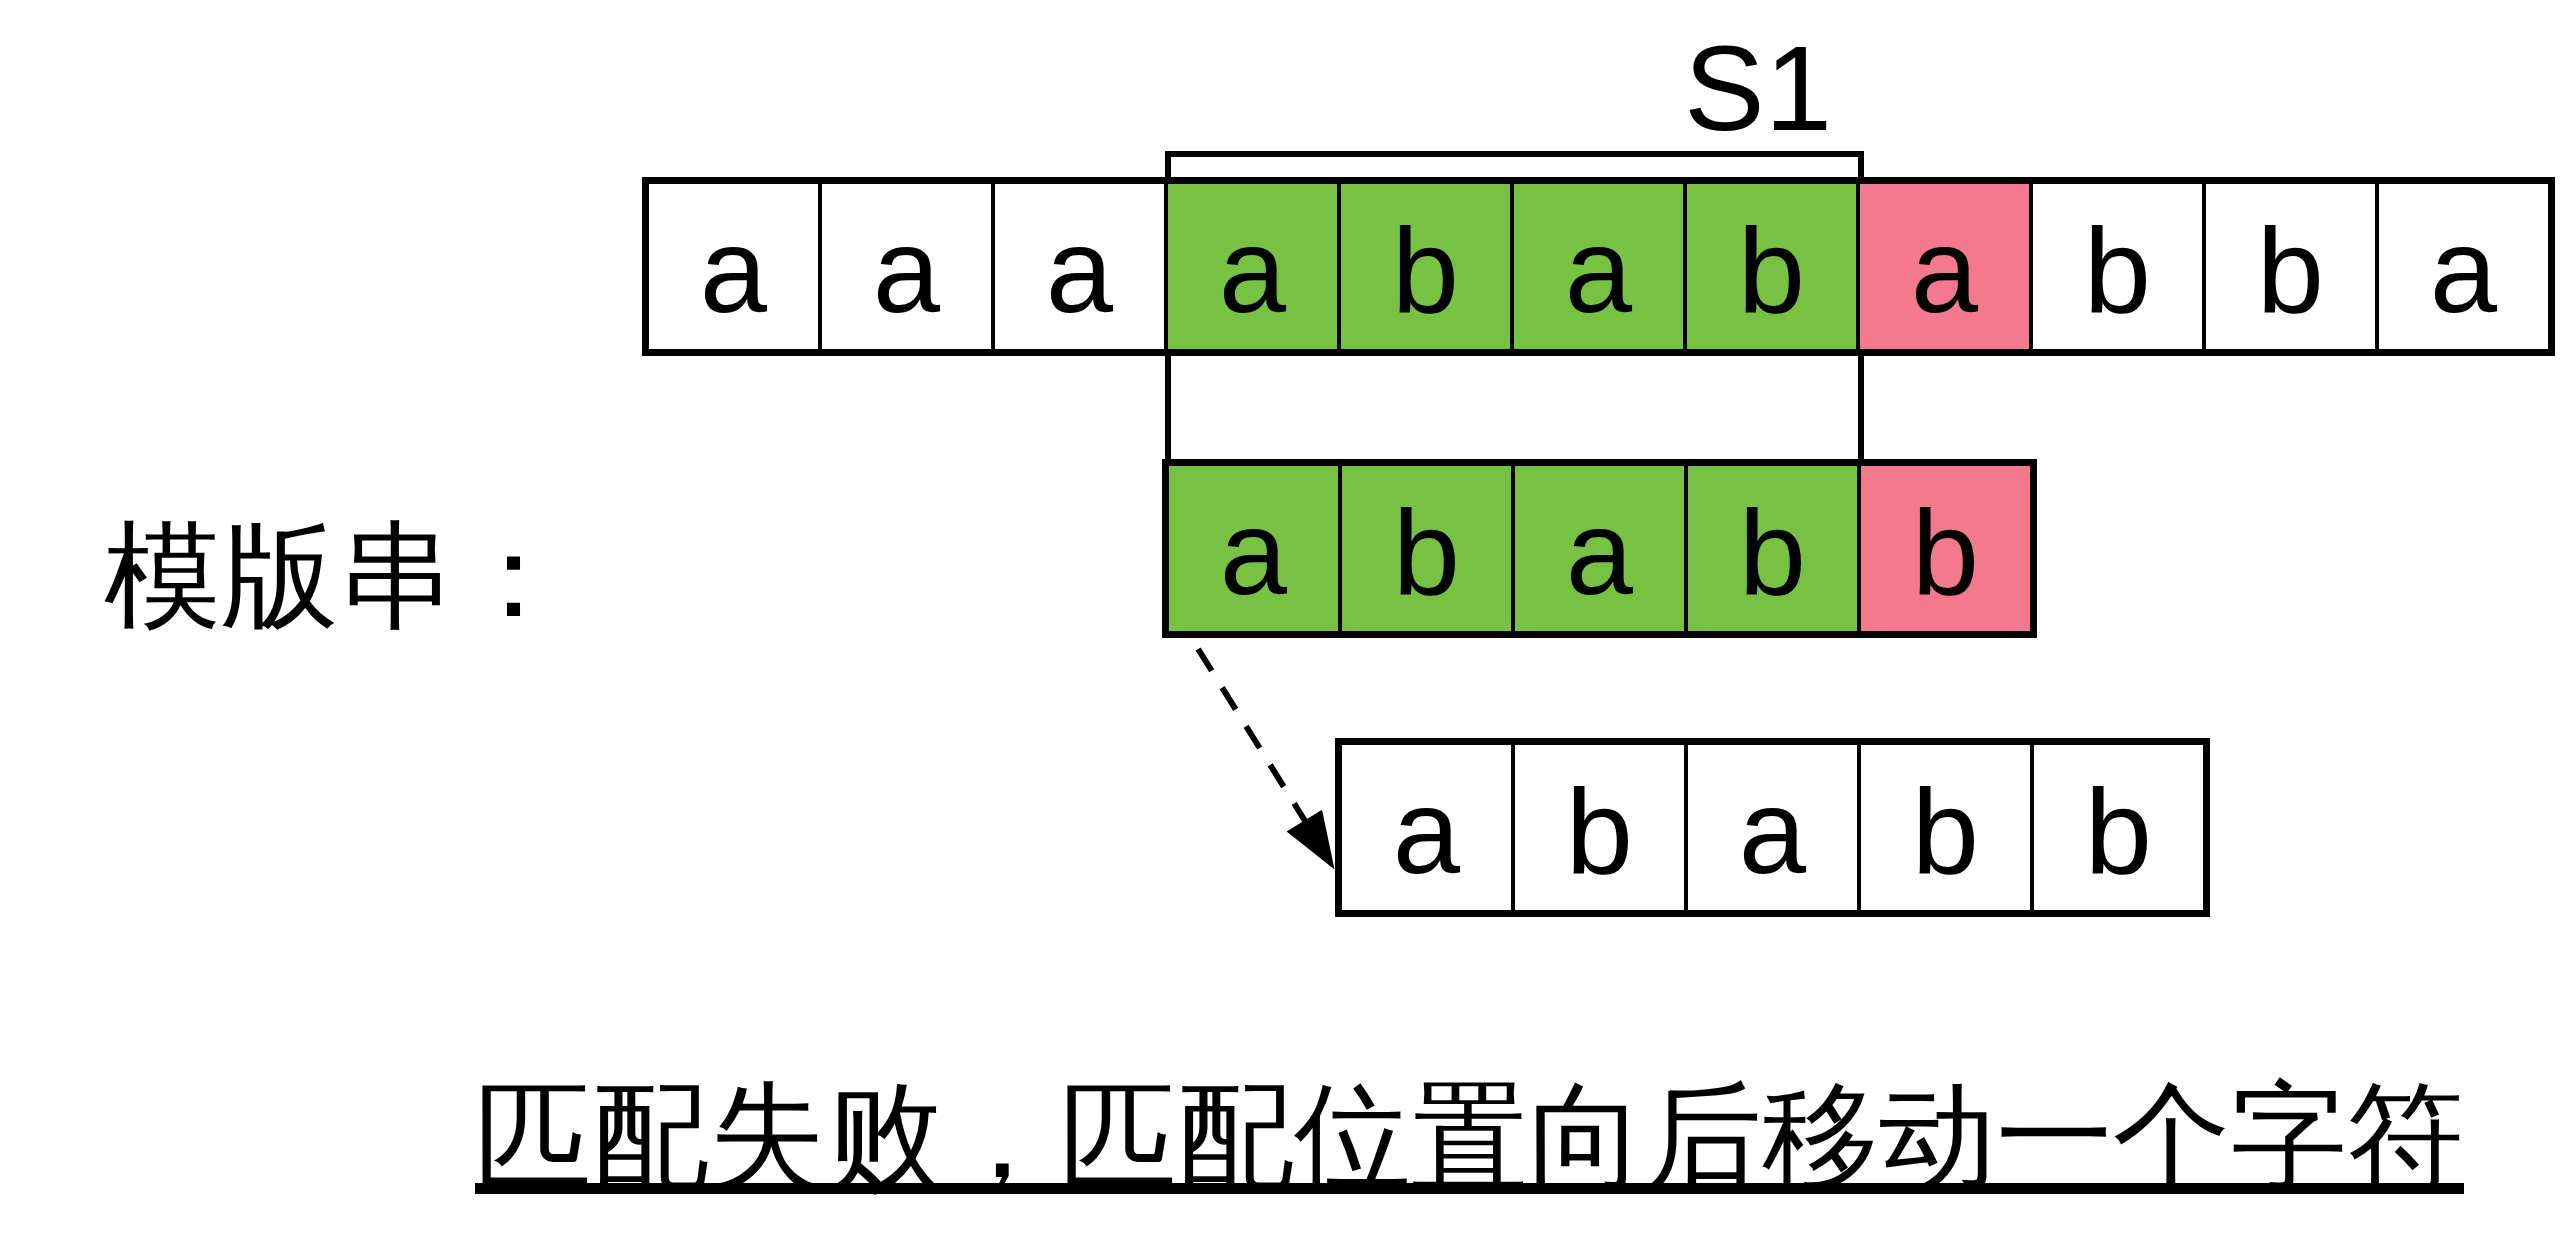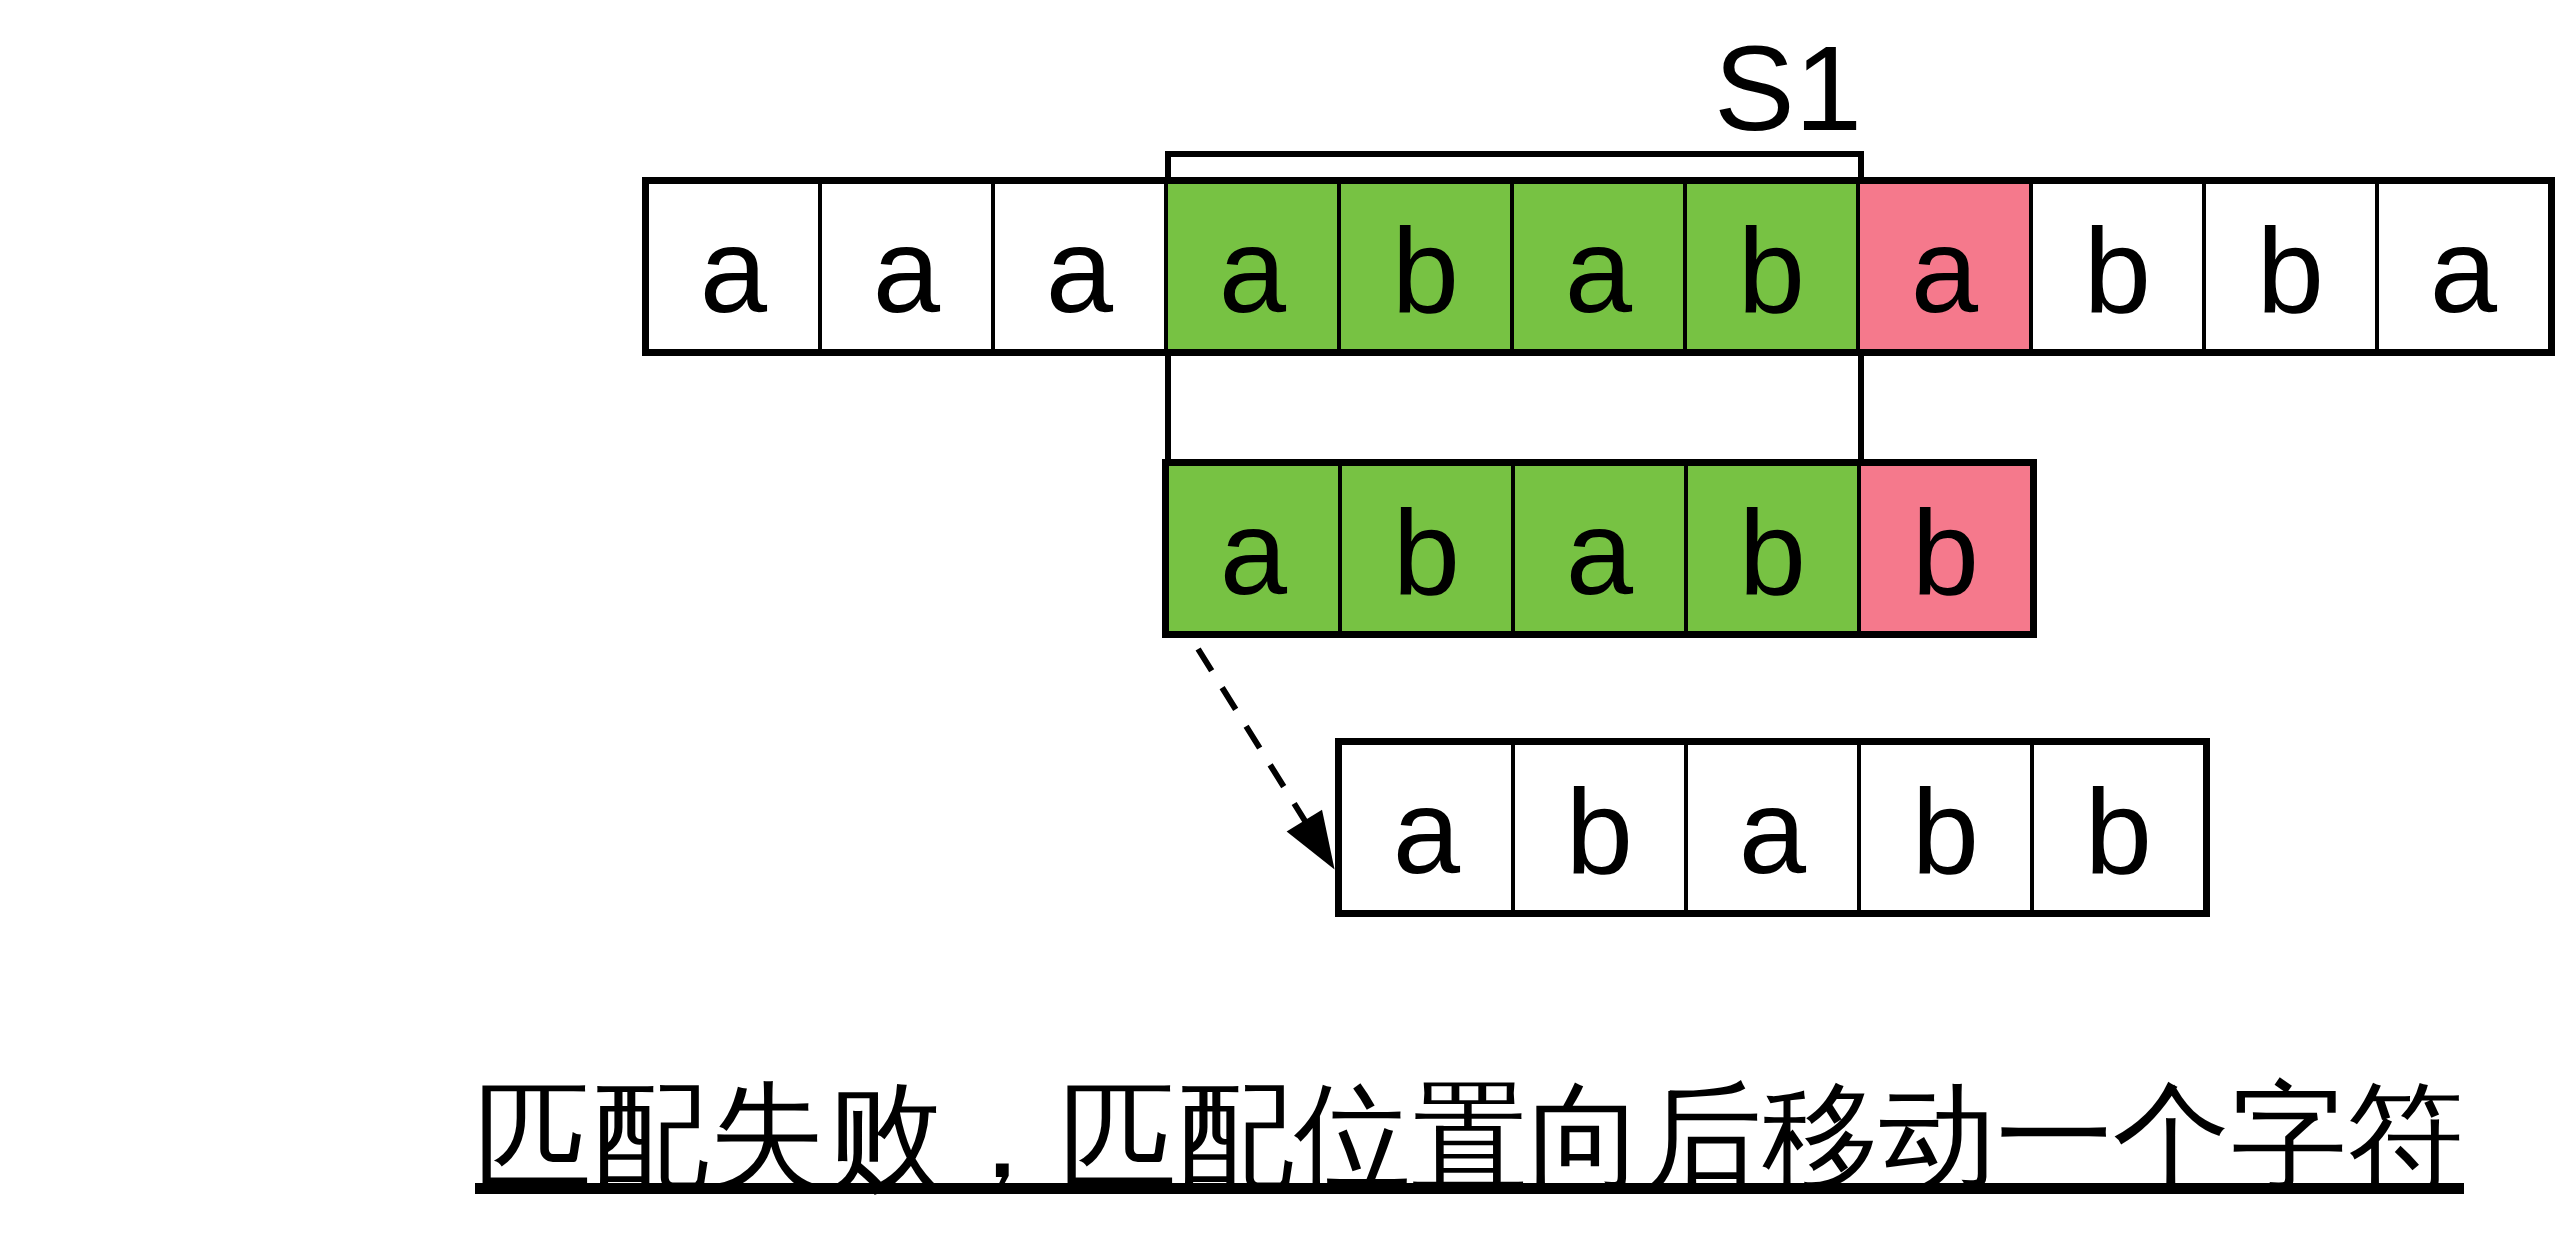--- a/index.html
+++ b/index.html
@@ -24,21 +24,21 @@
     color:var(--stroke);
     white-space:nowrap;
     z-index:3;
   }
   #label-target{left:54px;top:246px;}
   #label-pattern{left:104px;top:507px;}
   #caption{left:475px;top:1068px;text-decoration:underline;}
   #s1-label{
     position:absolute;
     left:1684px;top:28px;width:208px;
-    text-align:center;
+    text-align:left;
     font-family:"Liberation Sans","DejaVu Sans",sans-serif;
     font-size:121px;line-height:1.0;
     color:var(--stroke);
     z-index:3;
   }
   .row{
     position:absolute;
     display:flex;
     border:3px solid var(--stroke);
     z-index:2;
@@ -103,20 +103,21 @@
       <div class="cell match">a</div>
       <div class="cell match">b</div>
       <div class="cell match">a</div>
       <div class="cell match">b</div>
       <div class="cell mismatch">a</div>
       <div class="cell plain">b</div>
       <div class="cell plain">b</div>
       <div class="cell plain">a</div>
     </div>
 
+  <div id="label-pattern" class="cjk-label">模版串：</div>
 
   <div id="row-pattern" class="row">
       <div class="cell match">a</div>
       <div class="cell match">b</div>
       <div class="cell match">a</div>
       <div class="cell match">b</div>
       <div class="cell mismatch">b</div>
     </div>
 
   <svg id="shift-arrow" viewBox="0 0 270 310" xmlns="http://www.w3.org/2000/svg">

